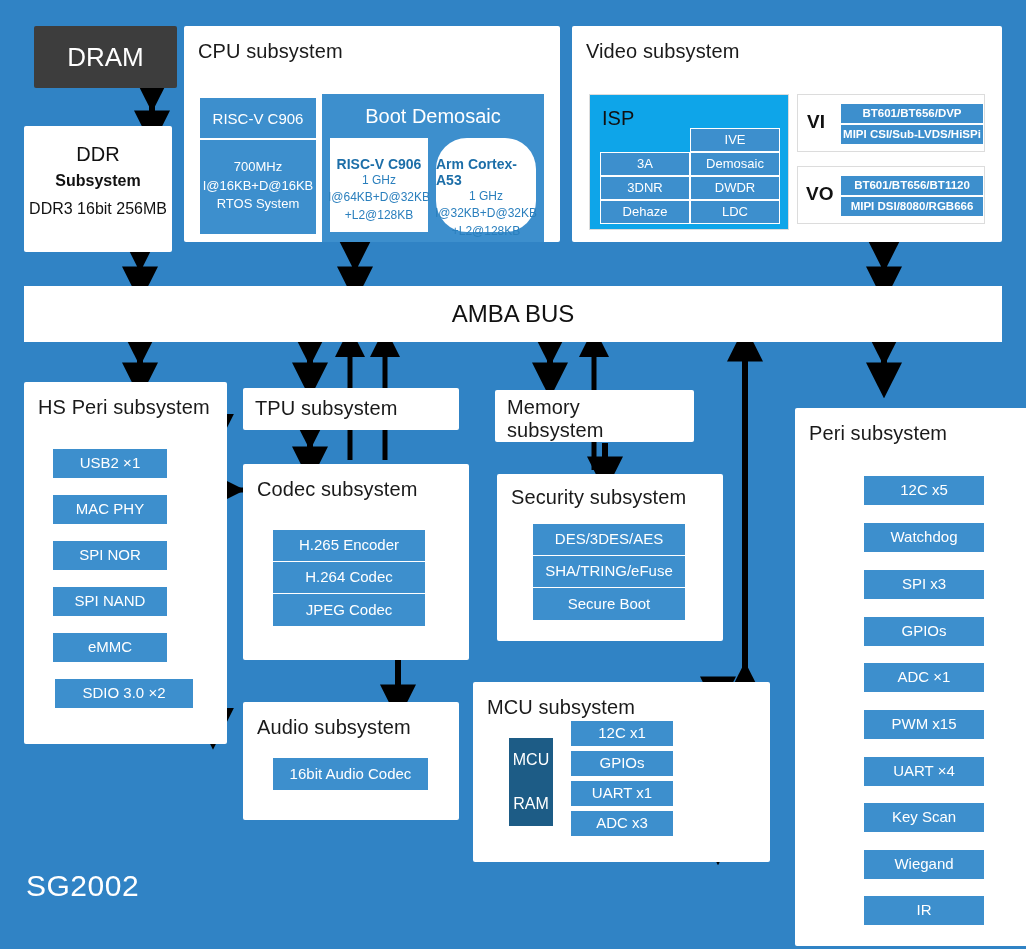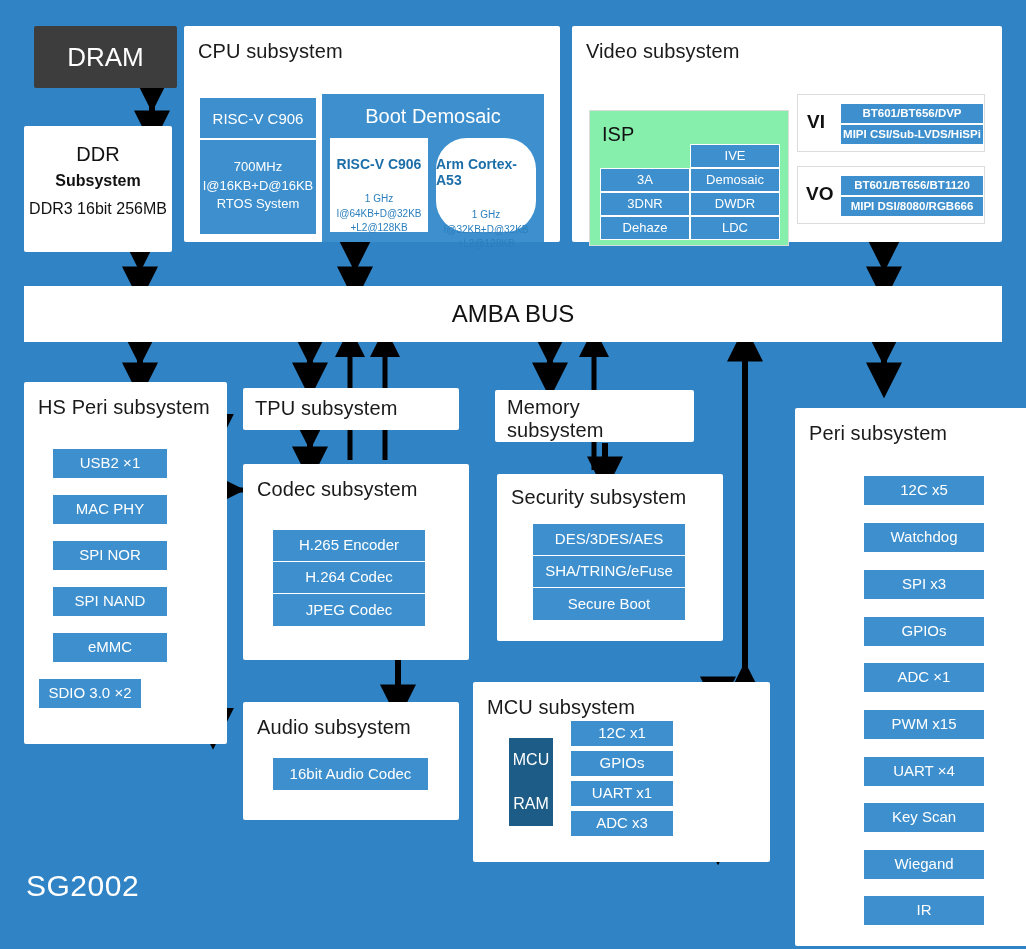--- a/index.html
+++ b/index.html
@@ -82,21 +82,21 @@
     position:absolute;left:0;right:0;top:6px;height:32px;
     display:flex;align-items:center;justify-content:center;
     color:#fff;font-size:20px;
   }
   .boot-core{
     position:absolute;background:#fff;box-sizing:border-box;
     display:flex;flex-direction:column;align-items:center;
     padding-top:18px;
   }
   .boot-core .nm{color:#1c6ea8;font-size:14px;font-weight:bold;}
-  .boot-core .sp{color:#2a7fbd;font-size:10px;white-space:pre-line;text-align:center;margin-top:20px;line-height:1.45;}
+  .boot-core .sp{color:#2a7fbd;font-size:12px;white-space:pre-line;text-align:center;line-height:1.45;}
   .label-dark{position:absolute;color:#111;font-size:21px;}
   .amba{
     position:absolute;background:#fff;
     display:flex;align-items:center;justify-content:center;
     font-size:24px;color:#111;
   }
   .chipname{
     position:absolute;color:#fff;font-size:30px;letter-spacing:.5px;
   }
   svg.arrows{position:absolute;left:0;top:0;width:1026px;height:949px;pointer-events:none;}
@@ -208,21 +208,21 @@
       <div class="sp">1 GHz
 I@32KB+D@32KB
 +L2@128KB</div>
     </div>
   </div>
 </div>
 
 <div class="abs panel" style="left:572px;top:26px;width:430px;height:216px;">
   <div class="ptitle" style="left:14px;top:14px;">Video subsystem</div>
 
-  <div class="abs" style="left:17px;top:68px;width:200px;height:136px;border:1px solid #dcdcdc;background:#86efac;margin-top:16px;">
+  <div class="abs" style="left:17px;top:68px;width:200px;height:136px;border:1px solid #dcdcdc;background:#0ea5e9;">
     <div class="label-dark" style="left:12px;top:12px;font-size:20px;">ISP</div>
     <div class="blk sm" style="left:100px;top:33px;width:90px;height:24px;border:1px solid #fff;">IVE</div>
     <div class="blk sm" style="left:10px;top:57px;width:90px;height:24px;border:1px solid #fff;">3A</div>
     <div class="blk sm" style="left:100px;top:57px;width:90px;height:24px;border:1px solid #fff;">Demosaic</div>
     <div class="blk sm" style="left:10px;top:81px;width:90px;height:24px;border:1px solid #fff;">3DNR</div>
     <div class="blk sm" style="left:100px;top:81px;width:90px;height:24px;border:1px solid #fff;">DWDR</div>
     <div class="blk sm" style="left:10px;top:105px;width:90px;height:24px;border:1px solid #fff;">Dehaze</div>
     <div class="blk sm" style="left:100px;top:105px;width:90px;height:24px;border:1px solid #fff;">LDC</div>
   </div>
 
@@ -243,21 +243,21 @@
   <span>AMBA BUS</span>
 </div>
 
 <div class="abs panel" style="left:24px;top:382px;width:203px;height:362px;">
   <div class="ptitle" style="left:14px;top:14px;">HS Peri subsystem</div>
   <div class="blk" style="left:29px;top:67px;width:114px;height:29px;">USB2 ×1</div>
   <div class="blk" style="left:29px;top:113px;width:114px;height:29px;">MAC PHY</div>
   <div class="blk" style="left:29px;top:159px;width:114px;height:29px;">SPI NOR</div>
   <div class="blk" style="left:29px;top:205px;width:114px;height:29px;">SPI NAND</div>
   <div class="blk" style="left:29px;top:251px;width:114px;height:29px;">eMMC</div>
-  <div class="blk" style="left:15px;top:297px;width:102px;height:29px;">SDIO 3.0 ×2</div>
+  <div class="blk" style="left:31px;top:297px;width:138px;height:29px;">SDIO 3.0 ×2</div>
 </div>
 
 <div class="abs panel" style="left:243px;top:388px;width:216px;height:42px;">
   <div class="ptitle" style="left:12px;top:9px;">TPU subsystem</div>
 </div>
 
 <div class="abs panel" style="left:243px;top:464px;width:226px;height:196px;">
   <div class="ptitle" style="left:14px;top:14px;">Codec subsystem</div>
   <div class="blk" style="left:30px;top:66px;width:152px;height:32px;border-bottom:1.5px solid #fff;">H.265 Encoder</div>
   <div class="blk" style="left:30px;top:98px;width:152px;height:32px;border-bottom:1.5px solid #fff;">H.264 Codec</div>

